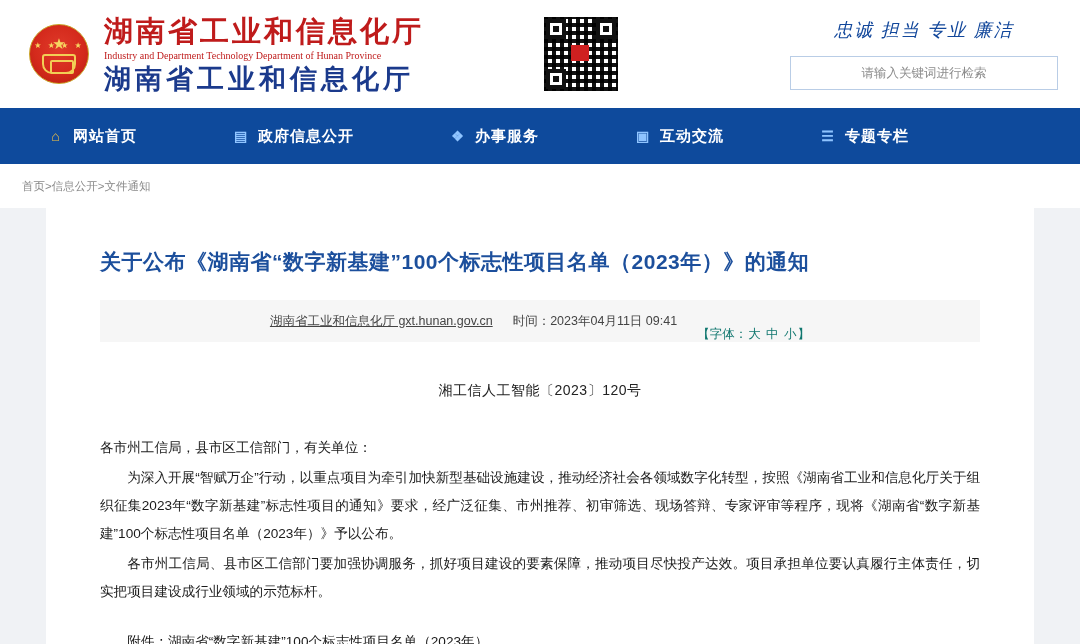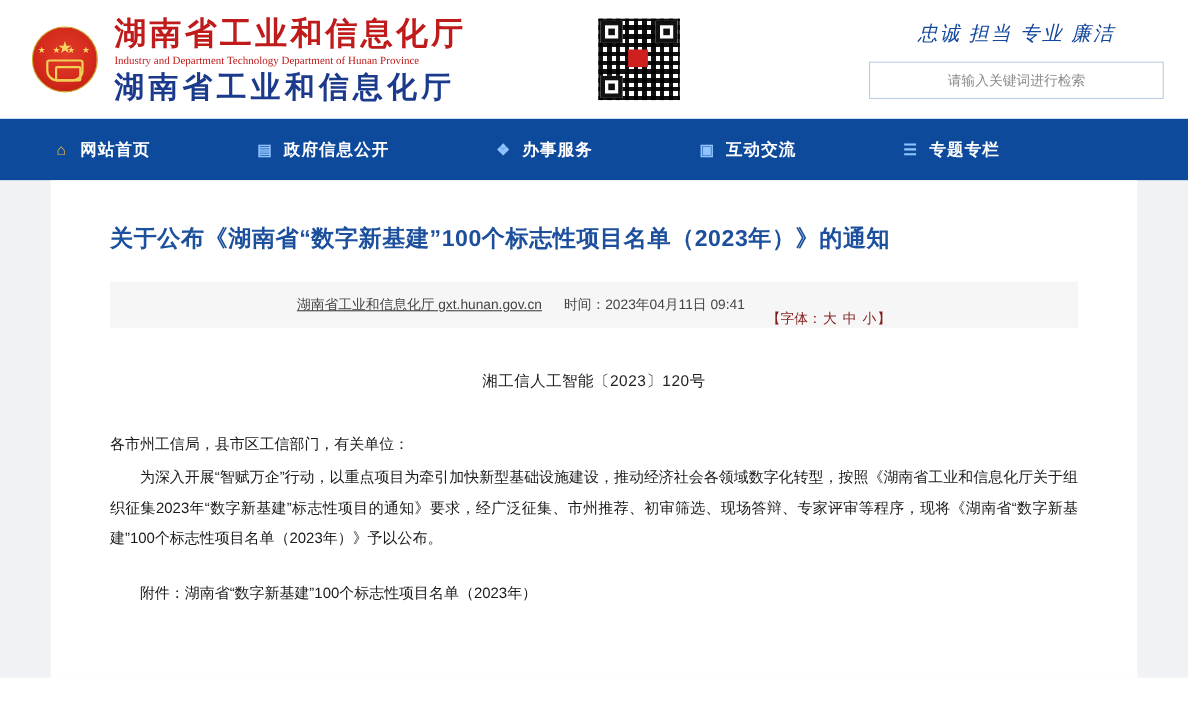--- a/index.html
+++ b/index.html
@@ -205,21 +205,21 @@
     height: 42px;
     display: flex;
     align-items: center;
     justify-content: center;
     gap: 20px;
     font-size: 12.5px;
     color: #555;
   }
   .meta-source { text-decoration: underline; color: #444; }
   .meta-time { color: #444; }
-  .meta-fs { color: #7f1d1d; margin-top: 27px; }
+  .meta-fs { color: #0f766e; margin-top: 27px; }
   .meta-fs .size { margin: 0 1px; cursor: pointer; }
 
   .doc-number {
     text-align: center;
     font-size: 14px;
     color: #222;
     margin-top: 40px;
     margin-bottom: 34px;
     letter-spacing: 0.5px;
   }
@@ -283,20 +283,23 @@
     <div class="nav-item">
       <span class="nav-icon blue">▣</span>
       <span>互动交流</span>
     </div>
     <div class="nav-item">
       <span class="nav-icon blue">☰</span>
       <span>专题专栏</span>
     </div>
   </div>
 
+  <div class="crumb-wrap">
+    <div class="crumb">首页&gt;信息公开&gt;文件通知</div>
+  </div>
 
   <div class="body-area">
     <div class="doc-card">
 
       <div class="doc-title">关于公布《湖南省“数字新基建”100个标志性项目名单（2023年）》的通知</div>
 
       <div class="meta-bar">
         <span class="meta-source">湖南省工业和信息化厅 gxt.hunan.gov.cn</span>
         <span class="meta-time">
           <span>时间：</span><span>2023年04月11日 09:41</span>
@@ -305,18 +308,19 @@
           <span>【字体：</span><span class="size">大</span>
           <span class="size">中</span>
           <span class="size">小</span><span>】</span>
         </span>
       </div>
 
       <div class="doc-number">湘工信人工智能〔2023〕120号</div>
 
       <p class="para">各市州工信局，县市区工信部门，有关单位：</p>
       <p class="para indent">为深入开展“智赋万企”行动，以重点项目为牵引加快新型基础设施建设，推动经济社会各领域数字化转型，按照《湖南省工业和信息化厅关于组织征集2023年“数字新基建”标志性项目的通知》要求，经广泛征集、市州推荐、初审筛选、现场答辩、专家评审等程序，现将《湖南省“数字新基建”100个标志性项目名单（2023年）》予以公布。</p>
+      <p class="para indent">各市州工信局、县市区工信部门要加强协调服务，抓好项目建设的要素保障，推动项目尽快投产达效。项目承担单位要认真履行主体责任，切实把项目建设成行业领域的示范标杆。</p>
       <p class="para indent gap-para">附件：湖南省“数字新基建”100个标志性项目名单（2023年）</p>
 
     </div>
   </div>
 
 </div>
 
 </body></html>

